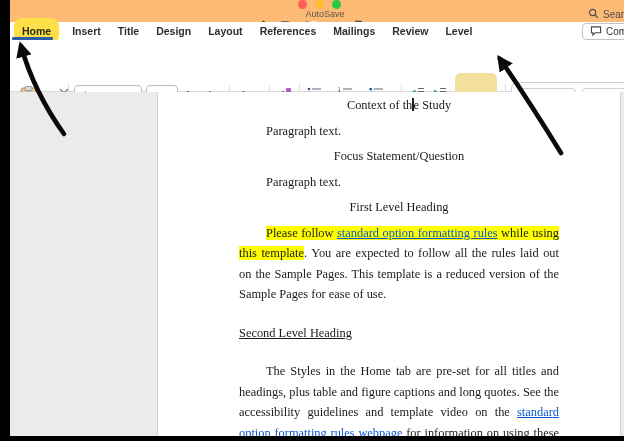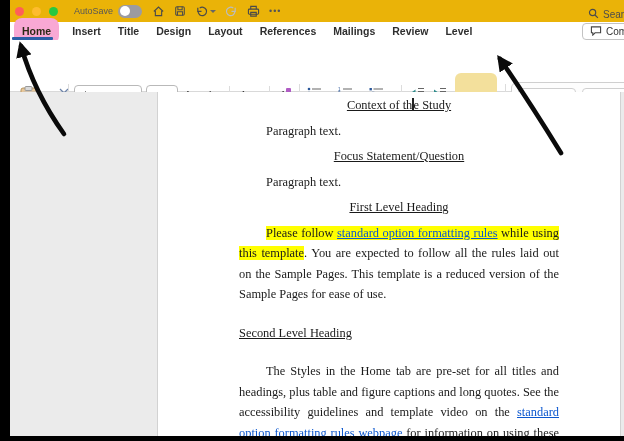--- a/index.html
+++ b/index.html
@@ -1,40 +1,40 @@
 <!DOCTYPE html>
 <html><head>
 <meta charset="utf-8">
 <style>
   html,body{margin:0;padding:0;width:624px;height:441px;overflow:hidden;background:#000;}
   *{box-sizing:border-box;}
   .window{position:absolute;left:10px;top:0;width:614px;height:436px;background:#fff;overflow:hidden;font-family:"Liberation Sans",sans-serif;color:#262626;}
 
   
-  .titlebar{position:absolute;left:0;top:0;right:0;height:22px;background:#eab308;display:flex;align-items:center;}
+  .titlebar{position:absolute;left:0;top:0;right:0;height:22px;background:#fdba74;display:flex;align-items:center;flex-direction:column;}
   .lights{display:flex;gap:8px;margin-left:5px;}
   .light{width:9px;height:9px;border-radius:50%;}
   .l-red{background:#ff5f57;}.l-yellow{background:#febc2e;}.l-green{background:#28c840;}
   .autosave-label{font-size:9px;color:#575757;margin-left:16px;}
   .toggle{width:24px;height:13px;border-radius:7px;background:#9b9ba1;position:relative;margin-left:5px;}
   .toggle::after{content:"";position:absolute;left:1.5px;top:1.5px;width:10px;height:10px;border-radius:50%;background:#fff;}
   .tb-icons{display:flex;align-items:center;gap:9px;margin-left:10px;}
   .tb-ic{display:flex;align-items:center;}
   .more-dots{font-size:9px;color:#555;letter-spacing:1px;}
   .doc-title-wrap{position:absolute;left:298px;top:4px;display:flex;align-items:center;gap:5px;}
   .word-doc-icon{width:10px;height:11px;background:#2b7cd3;border-radius:2px;position:relative;}
   .word-doc-icon::after{content:"";position:absolute;left:2px;top:3px;width:6px;height:1.5px;background:#fff;box-shadow:0 3px 0 #fff;}
   .doc-title{font-size:10px;color:#3a3a3a;white-space:nowrap;}
   .search-wrap{position:absolute;left:578px;top:5px;display:flex;align-items:center;gap:4px;}
   .search-label{font-size:10px;color:#4c4c4c;}
 
   
   .tabrow{position:absolute;left:0;top:22px;right:0;height:18px;background:#fff;display:flex;align-items:center;gap:17px;padding-left:4px;font-size:10.5px;font-weight:600;color:#2e2e2e;}
   .tab{white-space:nowrap;}
-  .tab-home{background:#f9a8d4;border-radius:8px;padding:7px 8px;margin-right:-4px;color:#2d2a16;}
+  .tab-home{background:#fde047;border-radius:8px;padding:7px 8px;margin-right:-4px;color:#2d2a16;}
   .home-underline{position:absolute;left:2px;top:37px;width:41px;height:3px;background:#2b5ea7;border-radius:1px;}
   .comments-btn{position:absolute;left:572px;top:23px;height:17px;border:1px solid #c3c3c3;border-radius:4px;background:#fff;display:flex;align-items:center;gap:4px;padding:0 7px;font-size:10px;color:#333;white-space:nowrap;}
 
   
   .ribbon{position:absolute;left:0;top:40px;right:0;height:52px;background:#fff;border-bottom:1px solid #d9d9d9;}
   .rrow{position:absolute;display:flex;align-items:center;}
   .vdiv{width:1px;height:16px;background:#dcdcdc;margin:0 3px;}
   .gdiv{position:absolute;width:1px;background:#dcdcdc;}
   .chev{width:0;height:0;border-left:3px solid transparent;border-right:3px solid transparent;border-top:3.5px solid #666;display:inline-block;margin-left:2px;}
   .chev-up{transform:rotate(180deg);}
@@ -67,21 +67,21 @@
   
   .styles-box{position:absolute;left:501px;top:42px;width:130px;height:48px;border:1px solid #cfcfcf;border-radius:6px;background:#fdfdfd;display:flex;gap:6px;padding:5px 6px;overflow:hidden;}
   .style-cell{border:1px solid #cfcfcf;border-radius:4px;background:#fff;min-width:58px;padding:4px 4px 2px;display:flex;flex-direction:column;align-items:center;gap:3px;}
   .style-sample{font-family:"Liberation Serif",serif;font-size:9.5px;color:#222;white-space:nowrap;}
   .style-name{font-size:6.8px;color:#555;white-space:nowrap;}
 
   
   .docarea{position:absolute;left:0;top:92px;right:0;bottom:0;background:#ebebeb;}
   .page{position:absolute;left:147px;top:0;width:464px;height:100%;background:#fff;border-left:1px solid #d2d2d2;border-right:1px solid #d2d2d2;}
   .content{padding:1px 61px 0 81px;font-family:"Liberation Serif",serif;font-size:12.4px;line-height:20.5px;color:#1a1a1a;}
-  .h-c{margin:5px 0;text-align:center;text-decoration:underline;font-weight:normal;font-size:12.4px;}
+  .h-c{margin:5px 0;text-align:center;font-weight:normal;font-size:12.4px;}
   .h-l{margin:18px 0;text-align:left;text-decoration:underline;font-weight:normal;font-size:12.4px;}
   .content > :first-child{margin-top:2px;}
   .para{margin:0;text-indent:27px;text-align:justify;}
   .para.short{text-align:left;}
   .caret{display:inline-block;width:1.3px;height:13px;background:#222;vertical-align:-2px;}
   .hl{background:#ffff00;font-weight:normal;}
   .doclink{color:#0b57cf;text-decoration:underline;}
 
   
   .arrows{position:absolute;left:0;top:0;width:624px;height:441px;pointer-events:none;z-index:99;}

